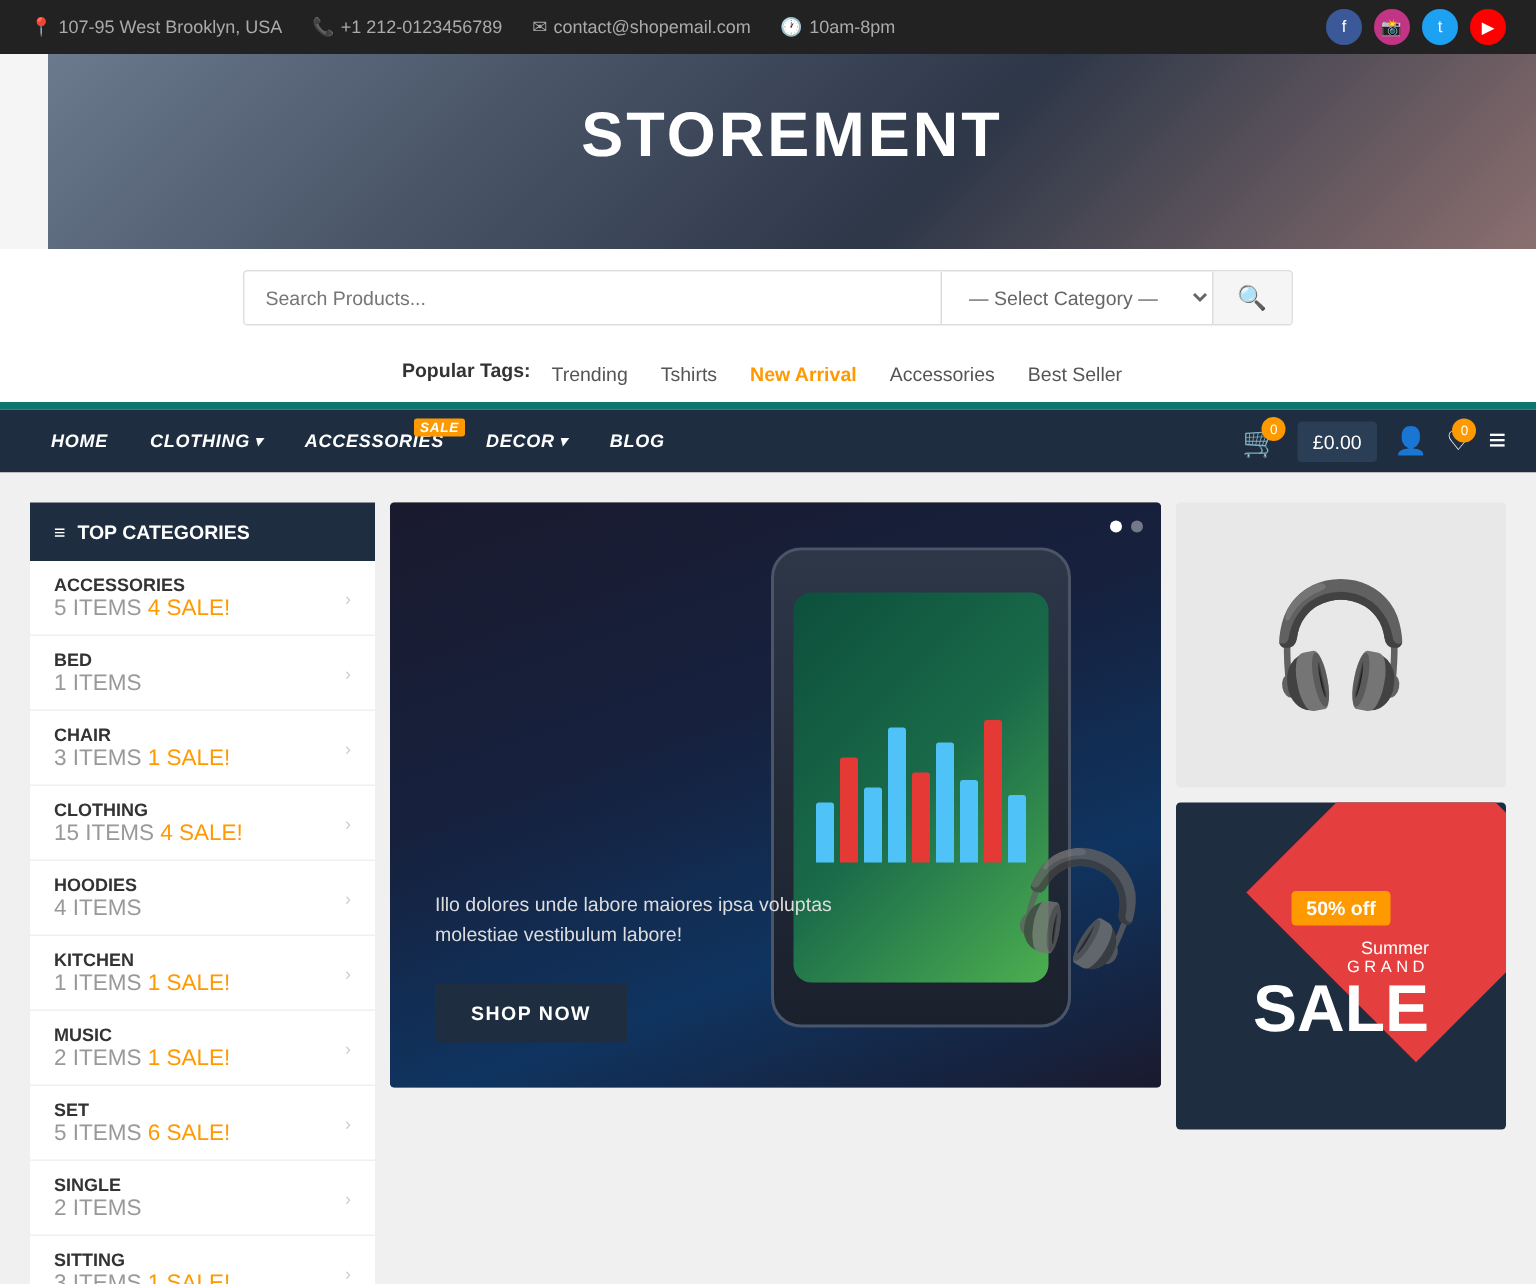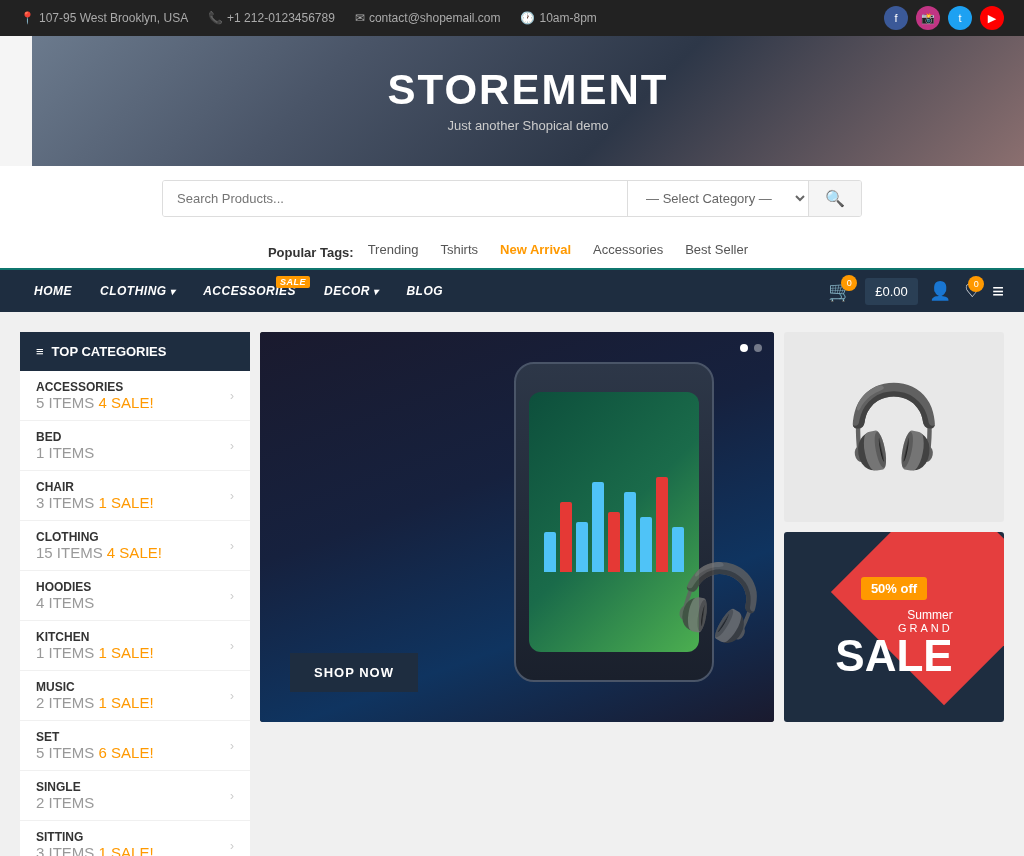--- a/index.html
+++ b/index.html
@@ -23,21 +23,21 @@
 
     
     .search-bar { background: #fff; padding: 14px 20px; display: flex; justify-content: center; }
     .search-inner { display: flex; width: 700px; border: 1px solid #ddd; border-radius: 3px; overflow: hidden; }
     .search-inner input { flex: 1; padding: 9px 14px; border: none; outline: none; font-size: 13px; color: #999; }
     .search-divider { width: 1px; background: #ddd; }
     .search-inner select { padding: 9px 14px; border: none; outline: none; color: #666; font-size: 13px; background: transparent; min-width: 180px; }
     .search-btn { background: #f5f5f5; border: none; padding: 0 16px; cursor: pointer; font-size: 16px; color: #555; border-left: 1px solid #ddd; }
 
     
-    .popular-tags { background: #fff; padding: 8px 20px; display: flex; align-items: flex-end; justify-content: center; gap: 6px; border-bottom: 2px solid #0f766e; }
+    .popular-tags { background: #fff; padding: 8px 20px; display: flex; align-items: flex-start; justify-content: center; gap: 6px; border-bottom: 5px solid #0f766e; }
     .popular-tags-label { color: #333; font-size: 13px; font-weight: bold; }
     .tag-link { color: #555; text-decoration: none; font-size: 13px; padding: 3px 8px; }
     .tag-new-arrival { color: #f90; font-weight: bold; }
 
     
     .navbar { background: #1e2d40; display: flex; align-items: center; padding: 0 20px; justify-content: space-between; }
     .nav-left { display: flex; align-items: center; font-style: italic; }
     .nav-item { color: #fff; text-decoration: none; padding: 14px 14px; font-size: 12px; font-weight: 600; letter-spacing: 0.5px; text-transform: uppercase; cursor: pointer; display: flex; align-items: center; gap: 3px; position: relative; }
     .sale-badge { background: #f90; color: #fff; font-size: 9px; padding: 1px 4px; border-radius: 2px; position: absolute; top: 6px; right: 0; }
     .nav-right { display: flex; align-items: center; gap: 12px; }
@@ -66,21 +66,21 @@
     .slider-desc { font-size: 13px; color: #ddd; margin-bottom: 24px; max-width: 320px; line-height: 1.5; }
     .shop-now-btn { background: #1e2d40; color: #fff; border: none; padding: 12px 24px; font-size: 13px; font-weight: bold; text-transform: uppercase; cursor: pointer; letter-spacing: 1px; }
     .slider-dots { position: absolute; top: 12px; right: 12px; display: flex; gap: 6px; }
     .dot { width: 8px; height: 8px; border-radius: 50%; background: rgba(255,255,255,0.4); }
     .dot.active { background: #fff; }
 
     
     .right-panels { width: 220px; min-width: 220px; margin: 10px 10px 10px 0; display: flex; flex-direction: column; gap: 10px; }
     .headphone-panel { background: #e8e8e8; height: 190px; display: flex; align-items: center; justify-content: center; border-radius: 3px; overflow: hidden; }
     .headphone-visual { font-size: 80px; }
-    .sale-panel { background: #1e2d40; height: 190px; border-radius: 3px; display: flex; align-items: center; justify-content: center; position: relative; overflow: hidden; }
+    .sale-panel { background: #1e2d40; height: 218px; border-radius: 3px; display: flex; align-items: center; justify-content: center; position: relative; overflow: hidden; }
     .sale-red-shape { background: #e53e3e; width: 160px; height: 160px; transform: rotate(45deg); position: absolute; right: -20px; top: -20px; }
     .sale-content { position: relative; z-index: 2; text-align: center; }
     .sale-off { background: #f90; color: #fff; font-size: 13px; font-weight: bold; padding: 4px 10px; border-radius: 3px; display: inline-block; margin-bottom: 8px; }
     .sale-text { color: #fff; text-align: right; }
     .sale-text .summer { font-size: 12px; }
     .sale-text .grand { font-size: 11px; letter-spacing: 3px; }
     .sale-text .sale-big { font-size: 40px; font-weight: 900; color: #fff; line-height: 1; }
 
     
     .features-bar { background: #fff; padding: 20px; display: flex; justify-content: space-around; align-items: center; margin: 10px; border-radius: 3px; }
@@ -116,21 +116,20 @@
   <div class="top-bar-right">
     <div class="social-icon si-fb">f</div>
     <div class="social-icon si-ig">📸</div>
     <div class="social-icon si-tw">t</div>
     <div class="social-icon si-yt">▶</div>
   </div>
 </div>
 
 <div class="hero">
   <div class="hero-title">STOREMENT</div>
-  <div class="hero-sub">Just another Shopical demo</div>
 </div>
 
 <div class="search-bar">
   <div class="search-inner">
     <input type="text" placeholder="Search Products..." style="">
     <div class="search-divider"></div>
     <select>
       <option>— Select Category —</option>
     </select>
     <button class="search-btn">🔍</button>
@@ -267,20 +266,21 @@
                 <div class="bar" style="height:80px;background:#4fc3f7;"></div>
                 <div class="bar" style="height:55px;background:#4fc3f7;"></div>
                 <div class="bar" style="height:95px;background:#e53935;"></div>
                 <div class="bar" style="height:45px;background:#4fc3f7;"></div>
               </div>
             </div>
           </div>
 
           <div style="position:absolute;right:10px;bottom:80px;font-size:70px;transform:rotate(20deg);opacity:0.8;">🎧</div>
           <div class="slider-text">
+            <div class="slider-desc">Illo dolores unde labore maiores ipsa voluptas molestiae vestibulum labore!</div>
             <button class="shop-now-btn">SHOP NOW</button>
           </div>
         </div>
         <div class="slider-dots">
           <div class="dot active"></div>
           <div class="dot"></div>
         </div>
       </div>
     </div>
 

